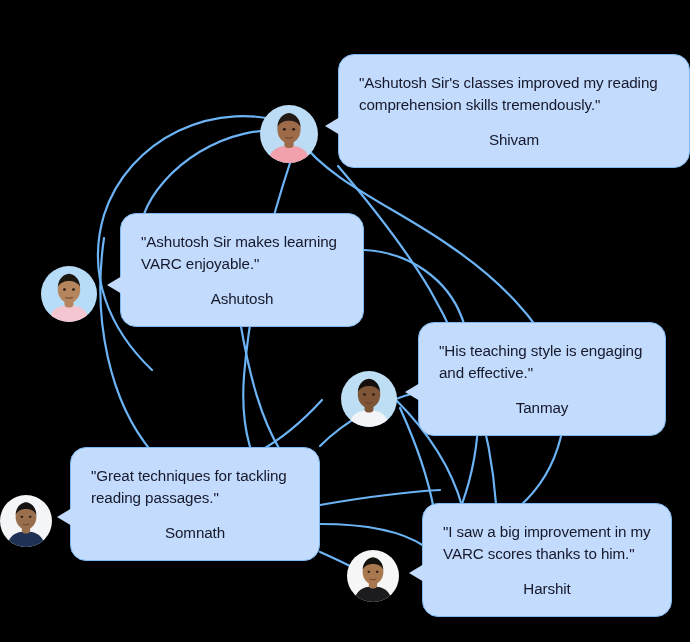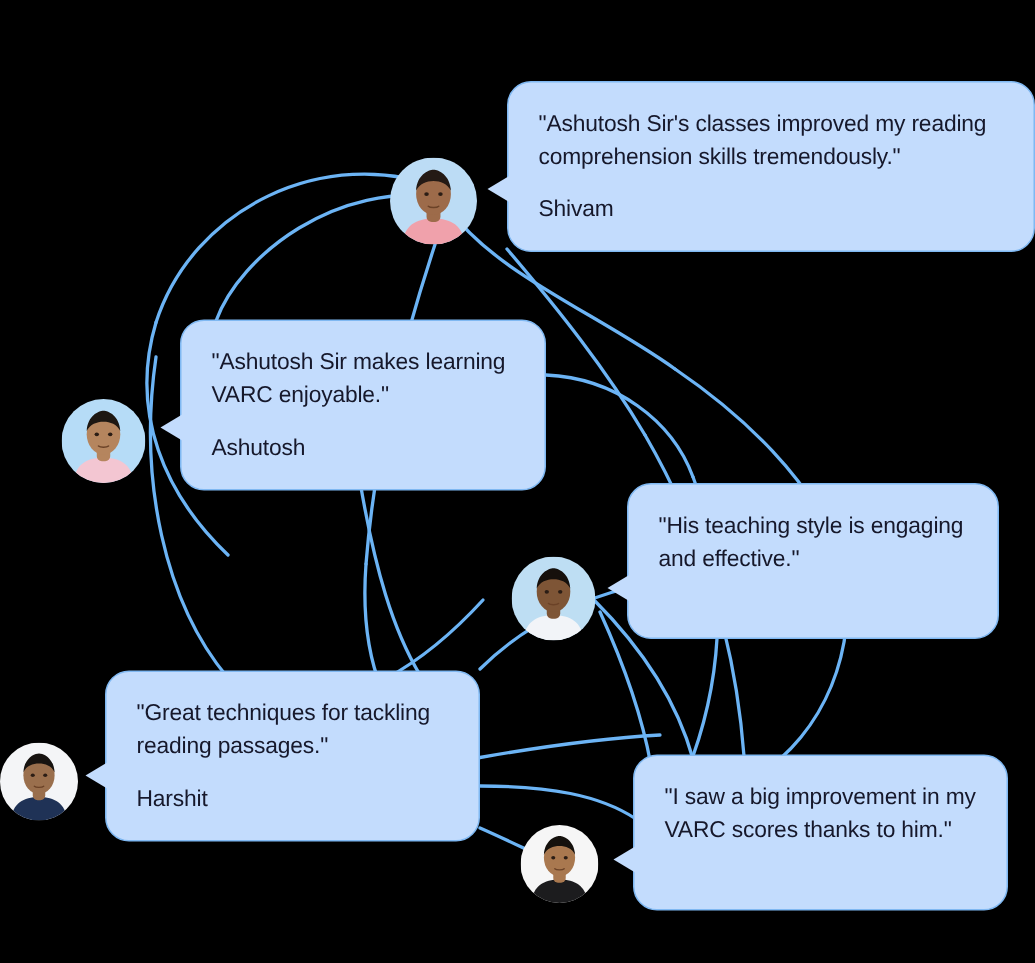--- a/index.html
+++ b/index.html
@@ -36,20 +36,21 @@
     font-size: 15.2px;
     line-height: 1.43;
     letter-spacing: -0.1px;
     white-space: pre-line;
   }
   .bubble .author {
     font-size: 15.2px;
     line-height: 1.43;
     letter-spacing: -0.1px;
     margin-top: 14px;
+    text-align: center;
   }
   .tail {
     position: absolute;
     width: 0;
     height: 0;
     border-top: 9px solid transparent;
     border-bottom: 9px solid transparent;
     border-right: 15px solid #c3dcfd;
   }
   .tail::before {
@@ -106,29 +107,31 @@
         <div class="author">Shivam</div>
         <span class="tail" style="left: -14px; top: 62px;"></span>
       </div>
       <div class="bubble" style="left: 120px; top: 213px; width: 244px; min-height: 108px;">
         <div class="quote">"Ashutosh Sir makes learning VARC enjoyable."</div>
         <div class="author">Ashutosh</div>
         <span class="tail" style="left: -14px; top: 62px;"></span>
       </div>
       <div class="bubble" style="left: 418px; top: 322px; width: 248px; min-height: 104px;">
         <div class="quote">"His teaching style is engaging and effective."</div>
+        <div class="author">Tanmay</div>
         <span class="tail" style="left: -14px; top: 60px;"></span>
       </div>
       <div class="bubble" style="left: 70px; top: 447px; width: 250px; min-height: 104px;">
         <div class="quote">"Great techniques for tackling reading passages."</div>
-        <div class="author">Harshit</div>
+        <div class="author">Somnath</div>
         <span class="tail" style="left: -14px; top: 60px;"></span>
       </div>
       <div class="bubble" style="left: 422px; top: 503px; width: 250px; min-height: 104px;">
         <div class="quote">"I saw a big improvement in my VARC scores thanks to him."</div>
+        <div class="author">Harshit</div>
         <span class="tail" style="left: -14px; top: 60px;"></span>
       </div>
     </div>
   <div id="avatars">
       <div class="avatar" style="left: 260px; top: 105px; width: 58px; height: 58px;">
         <svg width="58" height="58" viewBox="0 0 100 100" xmlns="http://www.w3.org/2000/svg">
           <rect width="100" height="100" fill="#bcdcf5"></rect>
           <path d="M14 100 C16 78 30 70 50 70 C70 70 84 78 86 100 Z" fill="#f0a1ab"></path>
           <rect x="42" y="56" width="16" height="18" rx="6" fill="#9d6b4a"></rect>
           <ellipse cx="50" cy="42" rx="20" ry="24" fill="#9d6b4a"></ellipse>

